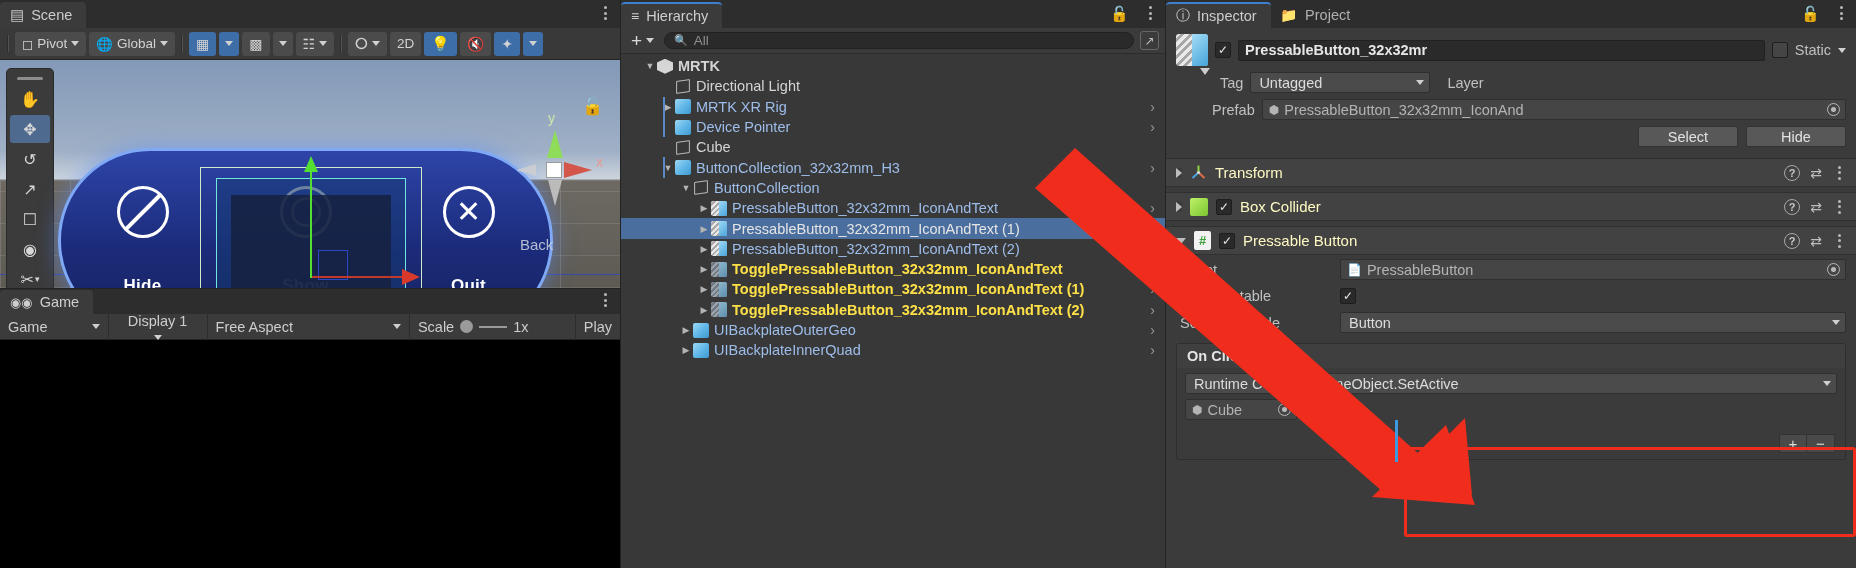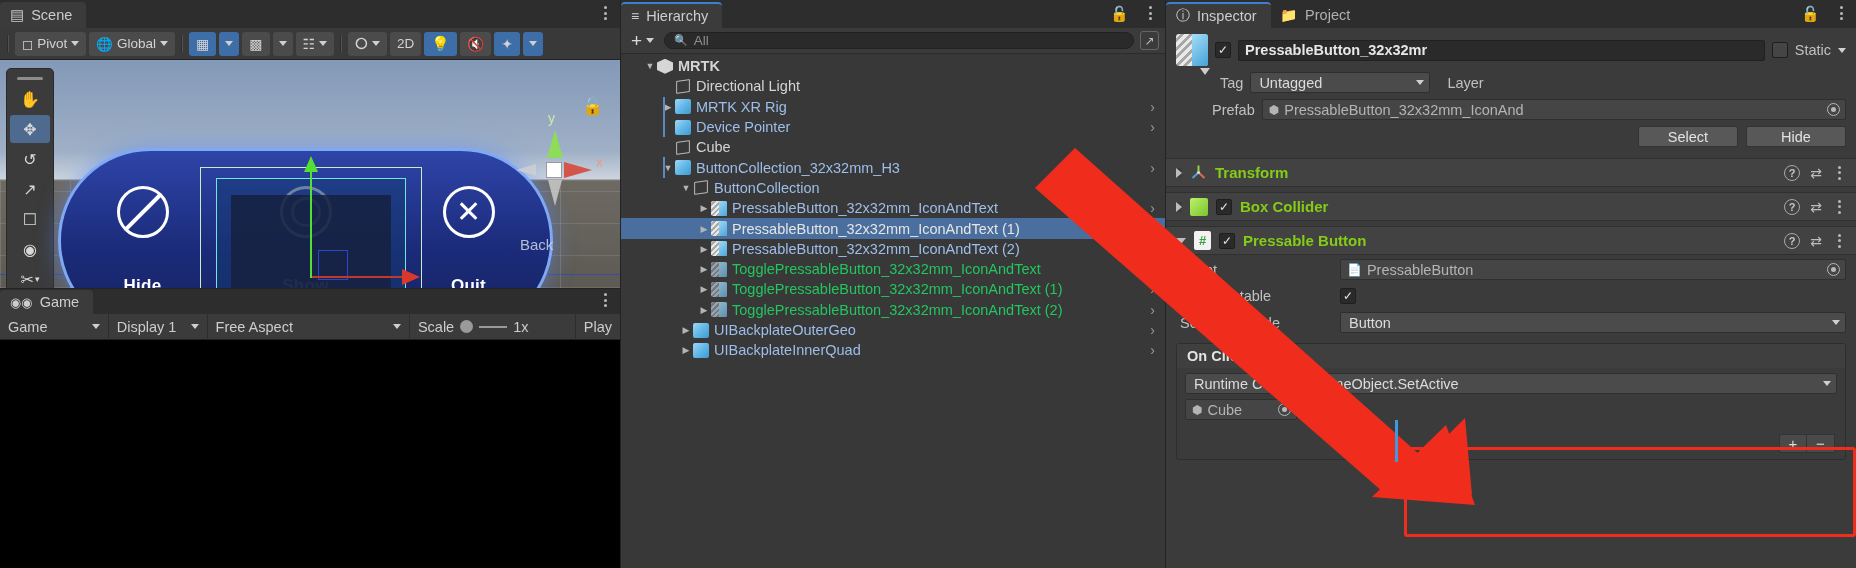--- a/index.html
+++ b/index.html
@@ -120,21 +120,21 @@
         repeating-linear-gradient(-45deg,#e8e8e8 0 2px,#a9a9a9 2px 4px);
         border-radius:2px; position:relative; }
   .ico.pref-cube:after { content:''; position:absolute; right:0; top:0; width:8px; height:100%;
         background:linear-gradient(135deg,#9fd8f5,#49a5db); border-radius:0 2px 2px 0; }
   .ico.pref-dim   { background: repeating-linear-gradient(-45deg,#9aa3ab 0 2px,#6f7880 2px 4px); border-radius:2px; position:relative; }
   .ico.pref-dim:after { content:''; position:absolute; right:0; top:0; width:8px; height:100%;
         background:linear-gradient(135deg,#8fb6cc,#5d8fae); border-radius:0 2px 2px 0; }
   .ico.unity { background:#d6d6d6; clip-path:polygon(50% 0,100% 25%,100% 75%,50% 100%,0 75%,0 25%); }
   .row .chev { position:absolute; right:10px; color:#9a9a9a; font-size:14px; }
   .name-blue { color:#9dbdea; }
-  .name-dim  { color:#22c55e; }
+  .name-dim  { color:#fde047;font-weight:bold; }
   .name-white{ color:#d4d4d4; }
 
   
   .right { width:690px; height:568px; background:#3b3b3b; display:flex; flex-direction:column; }
   .insp-head { background:#3b3b3b; padding:6px 10px 0 10px; }
   .irow { display:flex; align-items:center; gap:7px; margin-bottom:6px; }
   .prefab-ico { width:32px;height:32px; position:relative;
        background: repeating-linear-gradient(-45deg,#e9e9e9 0 3px,#a7a7a7 3px 6px); border-radius:3px; }
   .prefab-ico:after { content:''; position:absolute; right:0; top:0; width:16px;height:100%;
        background:linear-gradient(135deg,#a5ddf7,#44a3d8); border-radius:0 3px 3px 0; }
@@ -152,21 +152,21 @@
           color:#dcdcdc; font-size:14.5px; overflow:hidden; white-space:nowrap; }
   .objfield { background:#454545; border:1px solid #2f2f2f; border-radius:2px; height:21px;
               display:flex; align-items:center; gap:5px; padding:0 5px 0 6px;
               color:#b4b4b4; font-size:14.5px; overflow:hidden; white-space:nowrap; }
   .radio-o { width:13px;height:13px;border:1.6px solid #b8b8b8;border-radius:50%; position:relative; flex:0 0 auto; margin-left:auto;}
   .radio-o:after{content:'';position:absolute;left:2.6px;top:2.6px;width:5px;height:5px;background:#b8b8b8;border-radius:50%;}
   .btn { background:#585858; border:1px solid #333; border-radius:2px; height:21px; min-width:100px;
          display:flex; align-items:center; justify-content:center; color:#e2e2e2; font-size:14.5px; }
   .comp-row { height:29px; background:#424242; border-top:1px solid #303030; border-bottom:1px solid #303030;
               display:flex; align-items:center; gap:8px; padding:0 10px; margin-top:5px; }
-  .comp-title { font-weight:bold; color:#84cc16; font-size:15px; flex:1; }
+  .comp-title { font-weight:normal; color:#fef9c3; font-size:15px; flex:1; }
   .help-ic { width:16px;height:16px;border:1.5px solid #a8a8a8;border-radius:50%;
              display:flex;align-items:center;justify-content:center;color:#c8c8c8;font-size:11px;font-weight:bold; }
   .preset-ic { width:16px;height:16px; color:#bdbdbd; font-size:14px; display:flex;align-items:center;justify-content:center; }
   .tri { width:0;height:0;border-left:5px solid transparent;border-right:5px solid transparent;border-top:6px solid #bdbdbd; }
   .tri.right { border:none; border-top:5px solid transparent;border-bottom:5px solid transparent;border-left:6px solid #bdbdbd; }
   .transform-ico { width:17px;height:17px;position:relative; }
   .script-ico { width:17px;height:19px;background:#f2f2f2;border-radius:2px; color:#3aa03a;
                 display:flex;align-items:center;justify-content:center;font-size:13px;font-weight:bold; }
   .green-cube { width:18px;height:18px;background:linear-gradient(135deg,#bff06a,#79c62e); border-radius:2px; }
   .field-line { display:flex; align-items:center; padding:4px 10px 4px 14px; gap:10px; }
@@ -328,21 +328,21 @@
           <i></i>
           <i></i>
         </div>
     </div>
 
     <div class="game-toolbar">
       <div class="gt" style="width:110px;justify-content:space-between;">
         <span>Game</span>
         <span class="caret"></span>
       </div>
-      <div class="gt" style="width:100px;justify-content:space-between;">
+      <div class="gt" style="width:100px;justify-content:flex-end;flex-direction:column;">
         <span>Display 1</span>
         <span class="caret"></span>
       </div>
       <div class="gt" style="width:205px;justify-content:space-between;">
         <span>Free Aspect</span>
         <span class="caret"></span>
       </div>
       <div class="gt" style="width:168px;">
         <span>Scale</span>
         <span class="slider-dot"></span>

